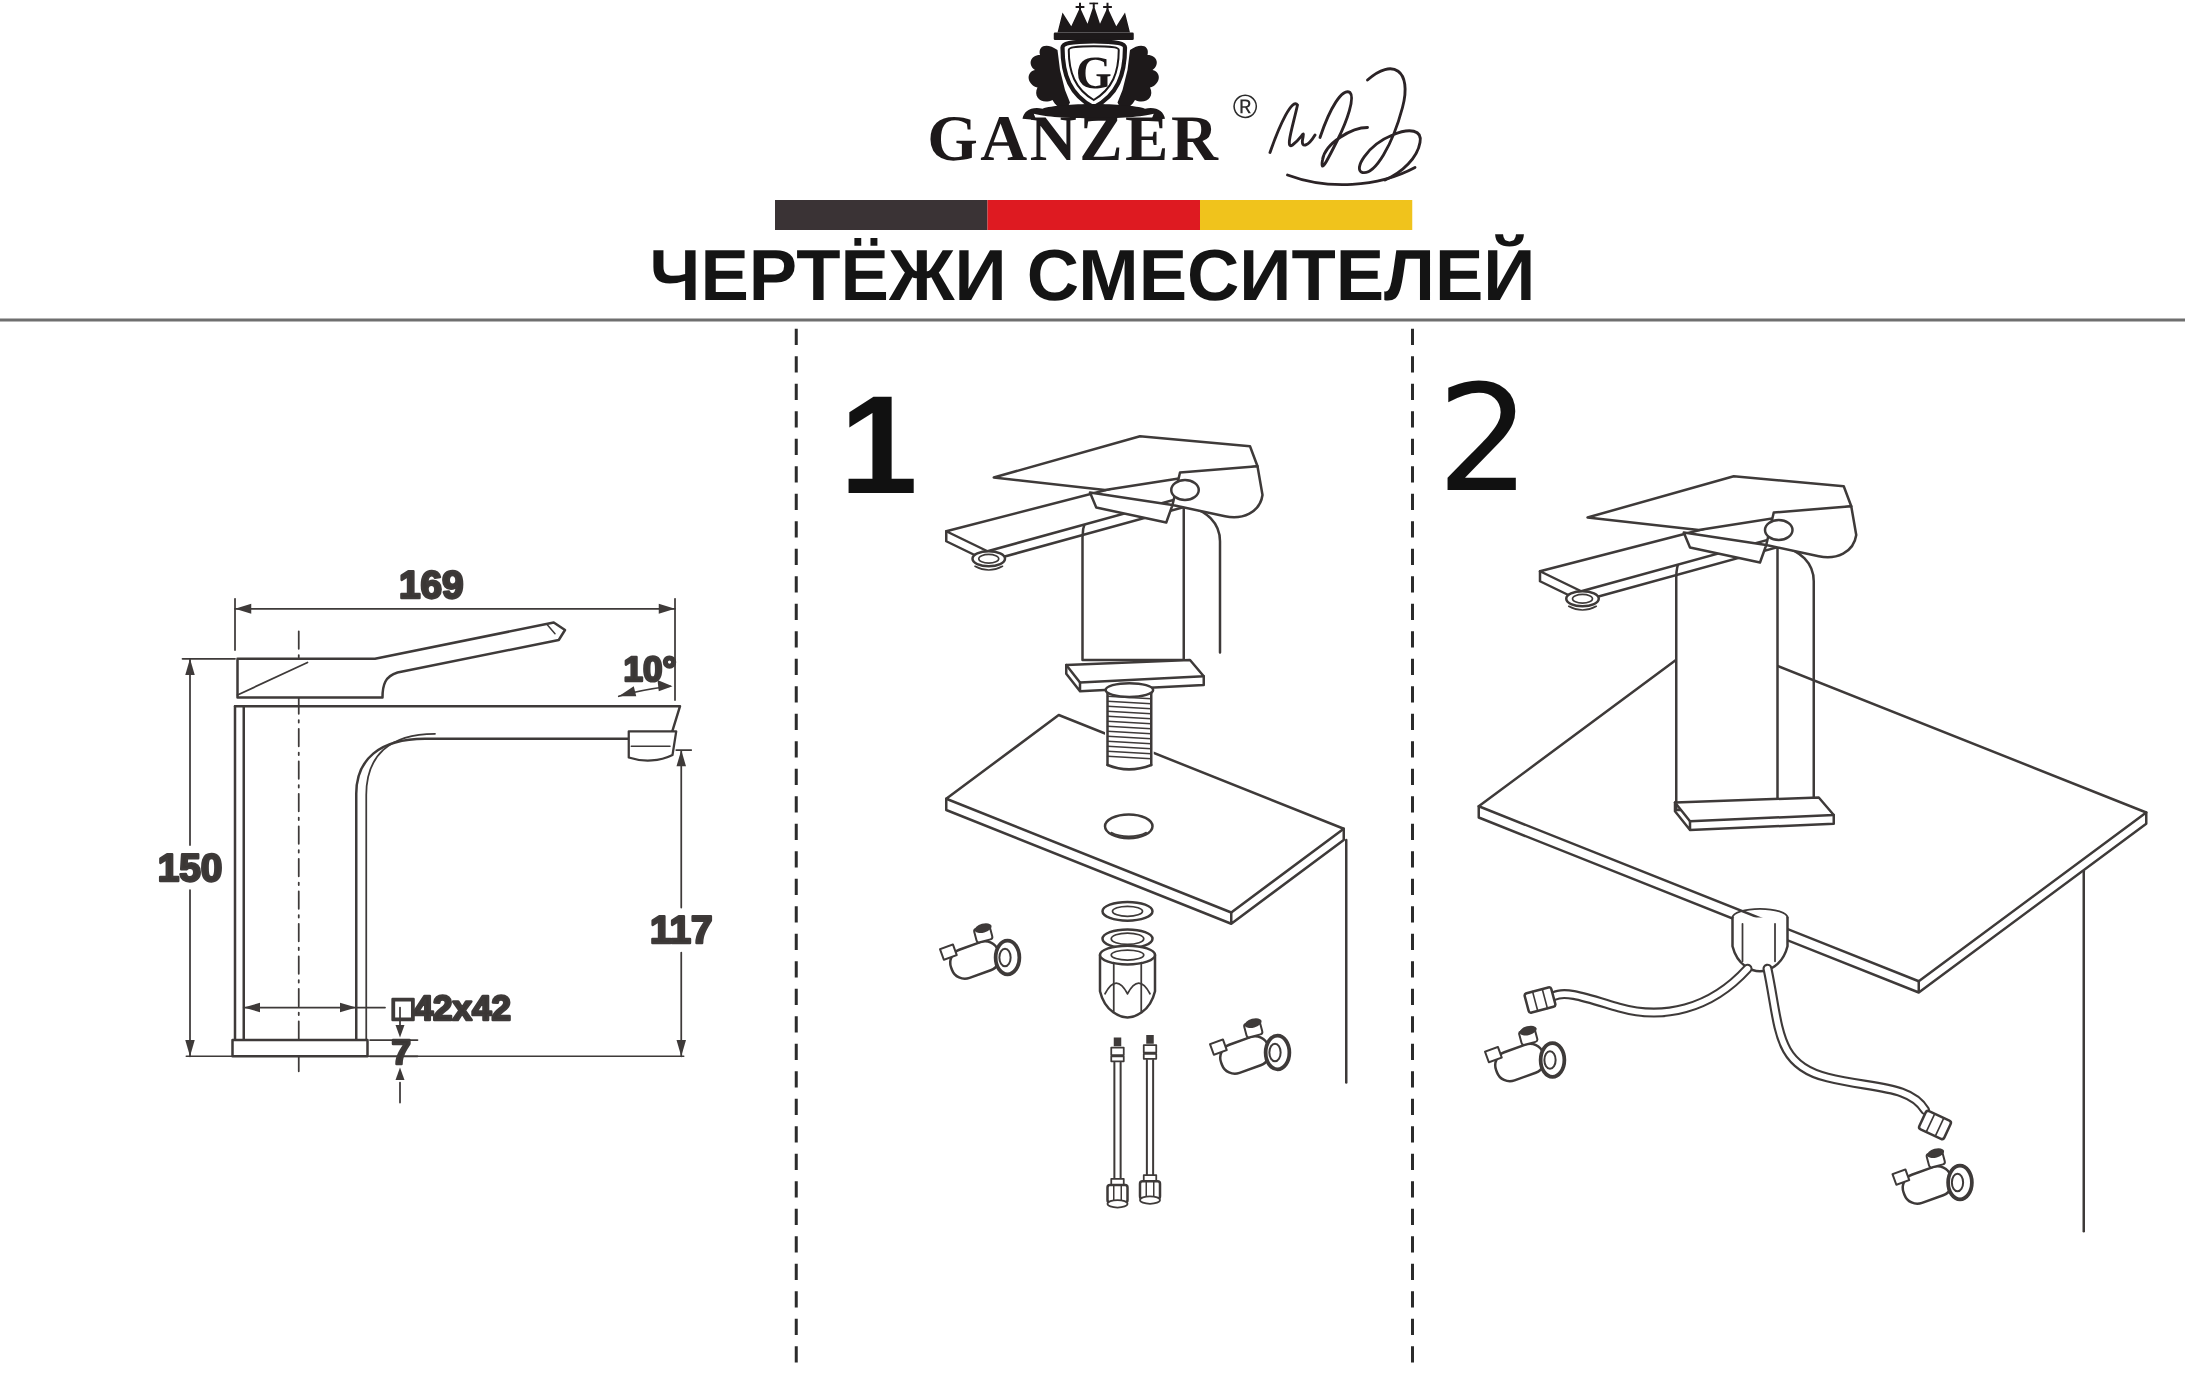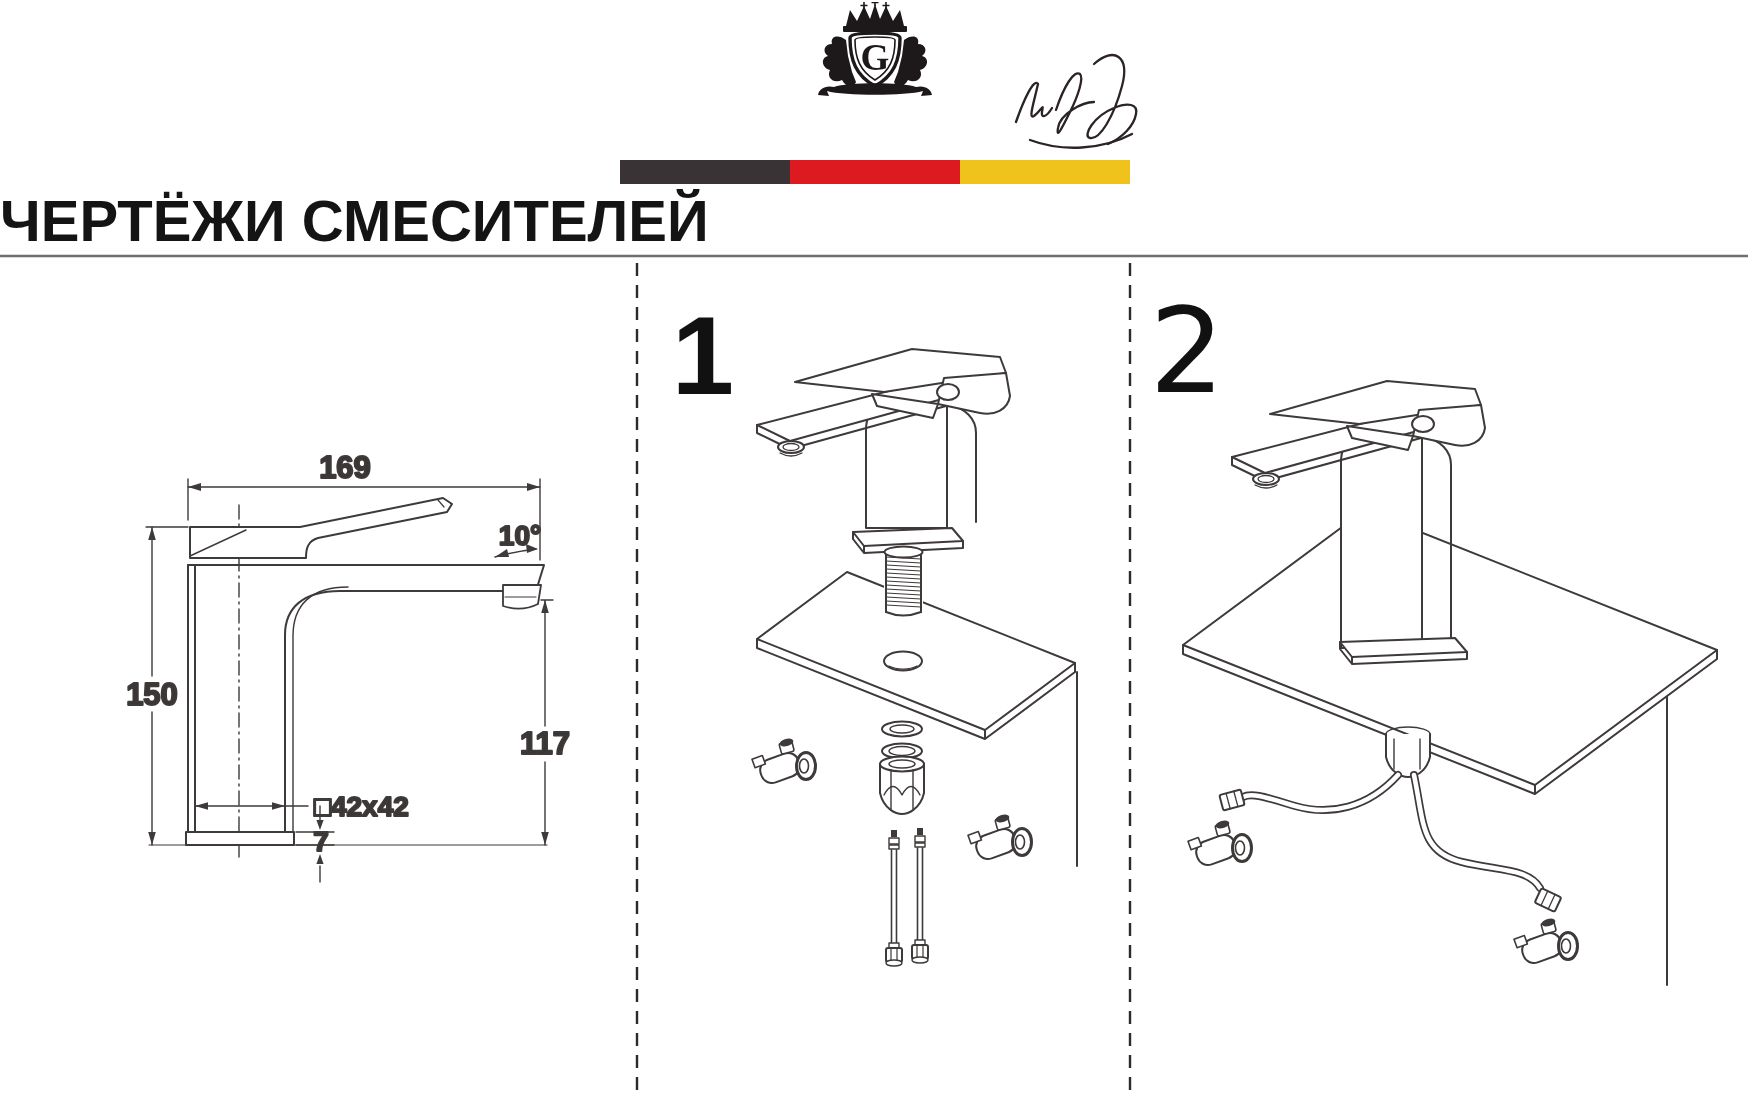--- a/index.html
+++ b/index.html
@@ -7,21 +7,21 @@
         font-family:"Liberation Sans",sans-serif;}
   .abs{position:absolute;}
   
   .crest{left:810px;top:2px;}
   .brandrow{left:0;right:0;top:86px;display:flex;justify-content:center;align-items:flex-start;gap:10px;}
   .brand{font-family:"Liberation Serif",serif;font-weight:700;font-size:52px;letter-spacing:2px;
          color:#1d191a;line-height:1;}
   .reg{font-size:27px;color:#2b2b2b;line-height:1;margin-top:-14px;font-family:"Liberation Sans",sans-serif;}
   .sig{left:1002px;top:42px;}
   .flag{left:620px;top:160px;}
-  .title{left:0;right:0;top:192px;font-weight:700;font-size:58px;
+  .title{left:0;right:0;top:192px;text-align:center;font-weight:700;font-size:58px;
          letter-spacing:0px;color:#141414;line-height:1;}
   
   .plabel{font-family:"Liberation Sans",sans-serif;color:#111;line-height:1;text-align:center;width:110px;}
   .plabel1{left:648px;top:300px;font-size:112px;font-weight:700;}
   .plabel2{left:1132px;top:292px;font-size:118px;font-weight:400;font-family:"DejaVu Sans",sans-serif;}
   
   .dim{font:700 31px "Liberation Sans",sans-serif;fill:#3a3634;}
   .dim-sm{font:700 28px "Liberation Sans",sans-serif;fill:#3a3634;}
   .gletter{font:700 37px "Liberation Serif",serif;fill:#1d191a;}
   svg{display:block;}
@@ -40,20 +40,24 @@
     <g fill="#1d191a">
       <path d="M36,38 C28,32 20,34 22,42 C14,42 12,50 18,54 C10,56 12,66 20,68 C16,76 24,82 32,78 C36,86 44,86 46,80 L42,70 L38,54 Z"></path>
       <path d="M94,38 C102,32 110,34 108,42 C116,42 118,50 112,54 C120,56 118,66 110,68 C114,76 106,82 98,78 C94,86 86,86 84,80 L88,70 L92,54 Z"></path>
     </g>
     <path d="M40,36 C40,33 46,31 65,31 C84,31 90,33 90,36 C90,58 84,74 65,84 C46,74 40,58 40,36 Z" fill="#fff" stroke="#1d191a" stroke-width="3.4"></path>
     <path d="M45,38 C45,36 50,35 65,35 C80,35 85,36 85,38 C85,56 80,69 65,78 C50,69 45,56 45,38 Z" fill="none" stroke="#1d191a" stroke-width="1.6"></path>
     <text class="gletter" x="65" y="68" text-anchor="middle">G</text>
     <path d="M24,85 C15,83 9,87 8,93 L19,94 L17,89 C34,94 96,94 113,89 L111,94 L122,93 C121,87 115,83 106,85 C92,80 38,80 24,85 Z" fill="#1d191a"></path>
   </svg>
 
+  <div class="abs brandrow">
+    <span class="brand">GANZER</span>
+    <span class="reg">®</span>
+  </div>
 
   <svg class="abs sig" width="160" height="112" viewBox="0 0 160 112">
     <g fill="none" stroke="#2b2326" stroke-width="2.3" stroke-linecap="round">
       <path d="M14,80 C22,57 32,36 36,42 C32,60 26,78 32,74 C40,68 42,60 40,70 C39,76 44,76 50,66"></path>
       <path d="M54,68 C62,44 72,28 78,32 C82,36 76,54 68,70 C60,86 54,98 56,86 C58,72 80,60 92,60"></path>
       <path d="M92,22 C112,4 128,14 120,44 C112,74 98,98 88,96 C80,94 92,74 112,66 C126,60 136,62 134,72 C132,84 120,96 106,102"></path>
       <path d="M28,98 C60,110 100,108 130,92"></path>
     </g>
   </svg>
 

